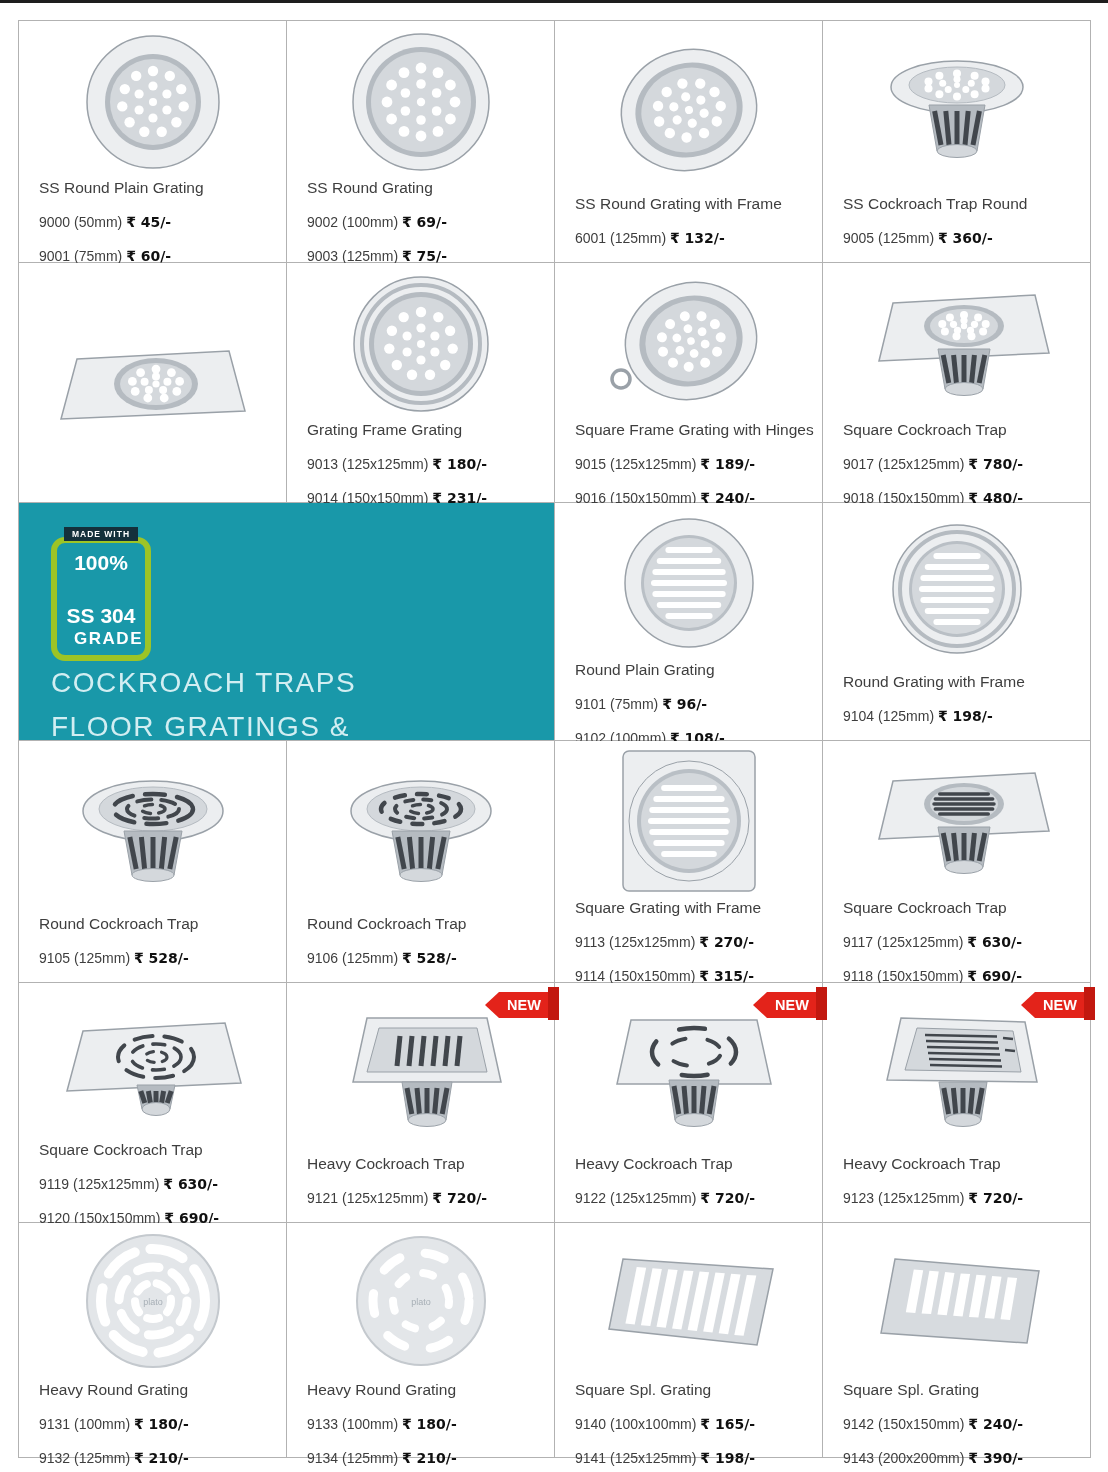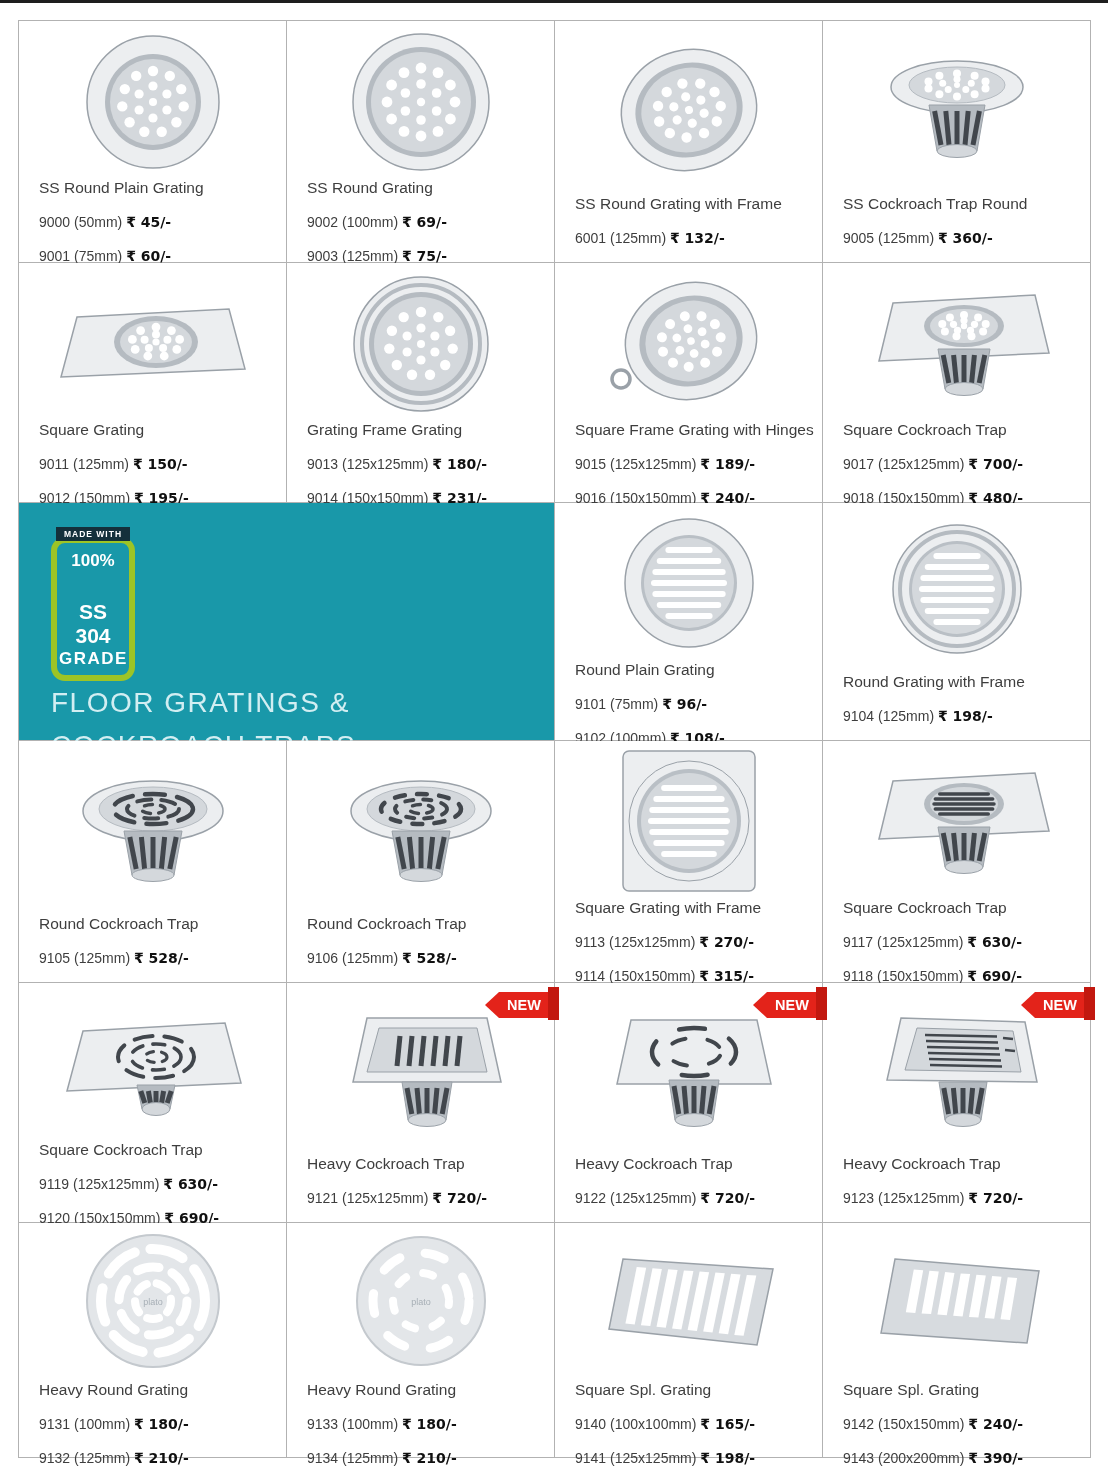--- a/index.html
+++ b/index.html
@@ -23,27 +23,27 @@
   .info{padding:0 8px 13px 20px;}
   .pname{font-size:15.5px;color:#3e3e3e;line-height:1.42;}
   .pline{font-size:14px;color:#3e3e3e;line-height:1.42;margin-top:14px;}
   .price{font-weight:700;color:#101010;font-family:"DejaVu Sans","Liberation Sans",sans-serif;}
   
   .banner{
     grid-column:span 2;background:#1998a9;
     display:flex;flex-direction:column;justify-content:space-between;
     padding:20px 0 30px 32px;box-sizing:border-box;
   }
-  .made-badge{width:84px;text-align:center;position:relative;}
+  .made-badge{width:100px;text-align:center;position:relative;}
   .mw{display:inline-block;background:#14303b;color:#fff;font-size:8.5px;font-weight:700;
       letter-spacing:1px;padding:2px 8px;position:relative;z-index:2;}
   .frame{margin-top:-4px;border:6px solid #9dc426;border-radius:14px;padding:8px 2px 6px;color:#fff;position:relative;}
   .frame:before{content:"";position:absolute;left:-12px;top:52%;border:6px solid transparent;border-right-color:#9dc426;}
   .frame:after{content:"";position:absolute;right:-12px;top:30%;border:6px solid transparent;border-left-color:#9dc426;}
-  .pct{font-size:17px;font-weight:700;line-height:1.15;}
+  .pct{font-size:21px;font-weight:700;line-height:1.15;}
   .ss{font-size:21px;font-weight:700;line-height:1.15;margin-top:29px;}
   .gr{font-size:17px;font-weight:700;letter-spacing:1.5px;margin-top:1px;text-align:right;}
   .btitle{color:#d2eef2;font-size:28px;letter-spacing:1.5px;line-height:1.55;font-weight:400;}
   .new-badge{position:absolute;top:3px;right:-14px;z-index:3;}
 </style>
 </head>
 <body>
 
 <div class="toprule"></div>
 <div id="grid">
@@ -196,25 +196,20 @@
           <circle cx="89.4" cy="70.4" r="4.4" fill="#fff"></circle>
           <circle cx="97.6" cy="61.6" r="4.4" fill="#fff"></circle>
           <circle cx="113.0" cy="65.6" r="4" fill="#fff"></circle>
           <circle cx="124.4" cy="70.7" r="4" fill="#fff"></circle>
           <circle cx="120.1" cy="79.0" r="4" fill="#fff"></circle>
           <circle cx="105.9" cy="79.0" r="4" fill="#fff"></circle>
           <circle cx="101.6" cy="70.7" r="4" fill="#fff"></circle>
           <circle cx="113.0" cy="73.0" r="3.6" fill="#fff"></circle>
         </svg>
       </div>
-      <div class="info">
-        <div class="pname">Square Grating</div>
-        <div class="pline"><span>9011 (125mm)</span> <span class="price">₹ 150/-</span></div>
-        <div class="pline"><span>9012 (150mm)</span> <span class="price">₹ 195/-</span></div>
-      </div>
     </div>
     <div class="cell">
       <div class="imgwrap">
         <svg viewBox="0 0 220 150">
           <circle cx="110" cy="75" r="67" fill="#eceef0" stroke="#9aa1a8" stroke-width="1.5"></circle>
           <circle cx="110" cy="75" r="52" fill="#b5bbc1"></circle>
           <circle cx="110" cy="75" r="47" fill="#d4d8dc"></circle>
           <circle cx="110" cy="75" r="59" fill="none" stroke="#b5bbc1" stroke-width="4"></circle>
           <circle cx="110.0" cy="43.0" r="5.2" fill="#fff"></circle>
           <circle cx="127.3" cy="48.1" r="5.2" fill="#fff"></circle>
@@ -302,33 +297,33 @@
           <line x1="96.2" y1="86" x2="101.8" y2="114" stroke="#41464c" stroke-width="5"></line>
           <line x1="106.6" y1="86" x2="109.4" y2="114" stroke="#41464c" stroke-width="5"></line>
           <line x1="117" y1="86" x2="117" y2="114" stroke="#41464c" stroke-width="5"></line>
           <line x1="127.4" y1="86" x2="124.6" y2="114" stroke="#41464c" stroke-width="5"></line>
           <line x1="137.8" y1="86" x2="132.2" y2="114" stroke="#41464c" stroke-width="5"></line>
           <ellipse cx="117" cy="120" rx="19" ry="6.5" fill="#d4d8dc" stroke="#9aa1a8"></ellipse>
         </svg>
       </div>
       <div class="info">
         <div class="pname">Square Cockroach Trap</div>
-        <div class="pline"><span>9017 (125x125mm)</span> <span class="price">₹ 700/-</span></div>
+        <div class="pline"><span>9017 (125x125mm)</span> <span class="price">₹ 780/-</span></div>
         <div class="pline"><span>9018 (150x150mm)</span> <span class="price">₹ 480/-</span></div>
       </div>
     </div>
     <div class="cell banner">
       <div class="made-badge"><div class="mw">MADE WITH</div><div class="frame">
           <div class="pct">100%</div>
           <div class="ss">SS 304</div>
           <div class="gr">GRADE</div>
         </div></div>
       <div class="btitle">
+        <div>COCKROACH TRAPS</div>
         <div>FLOOR GRATINGS &amp;</div>
-        <div>COCKROACH TRAPS</div>
       </div>
     </div>
     <div class="cell">
       <div class="imgwrap">
         <svg viewBox="0 0 220 150">
           <circle cx="110" cy="74" r="64" fill="#eceef0" stroke="#9aa1a8" stroke-width="1.5"></circle>
           <circle cx="110" cy="74" r="0" fill="#b5bbc1"></circle>
           <circle cx="110" cy="74" r="0" fill="#d4d8dc"></circle>
           <circle cx="110" cy="74" r="48" fill="#b9bfc5"></circle>
           <circle cx="110" cy="74" r="45" fill="#d4d8dc"></circle>

